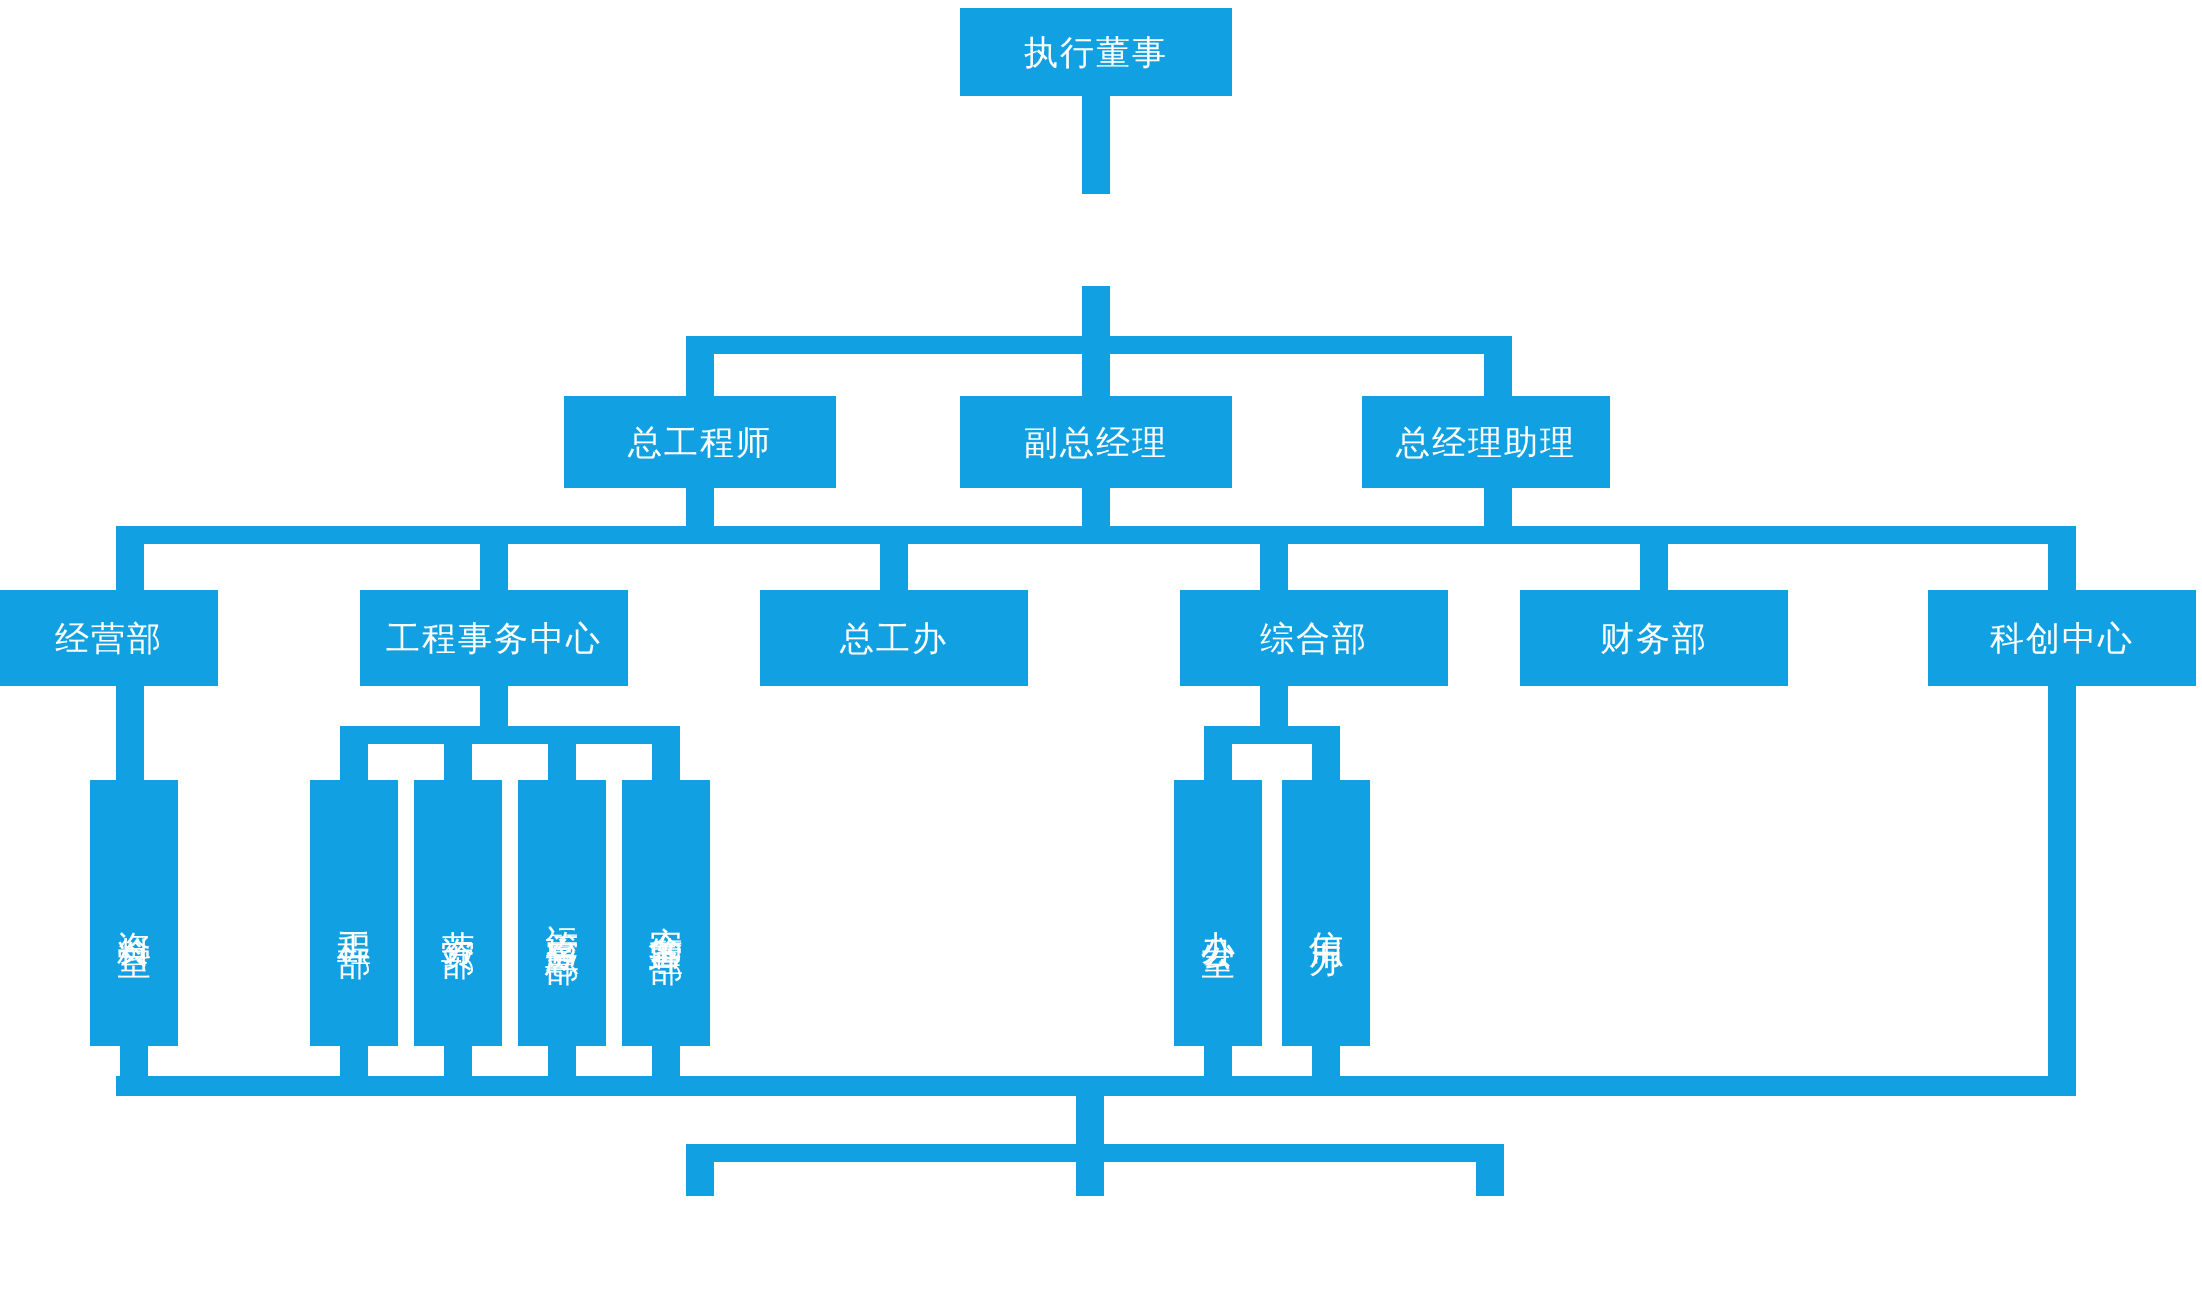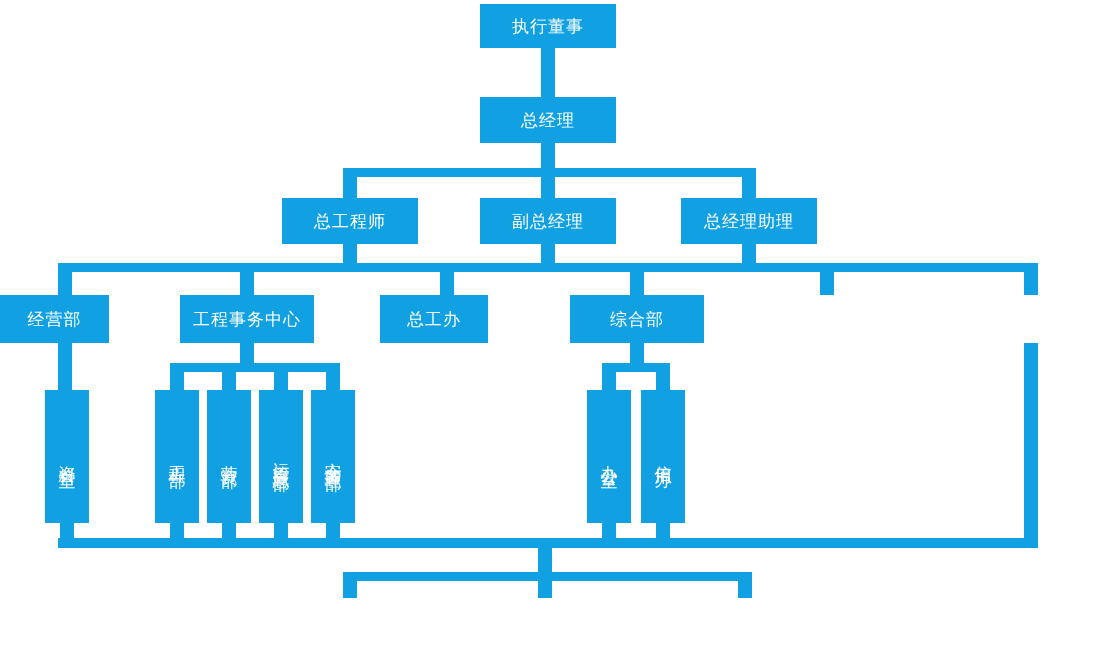--- a/index.html
+++ b/index.html
@@ -84,30 +84,31 @@
   <div class="cv" style="left:656px;top:523px;height:25px"></div>
 
   <div class="ch thick" style="left:58px;top:538px;width:980px"></div>
   <div class="cv" style="left:538px;top:548px;height:50px"></div>
   <div class="ch" style="left:343px;top:572px;width:409px"></div>
   <div class="cv" style="left:343px;top:572px;height:26px"></div>
   <div class="cv" style="left:738px;top:572px;height:26px"></div>
 
   <div class="node" style="left:480px;top:4px;width:136px;height:44px">执行董事</div>
 
-  <div class="node" style="left:480px;top:97px;width:136px;height:46px">总经理</div>
 
   <div class="node" style="left:282px;top:198px;width:136px;height:46px">总工程师</div>
   <div class="node" style="left:480px;top:198px;width:136px;height:46px">副总经理</div>
-  <div class="node" style="left:681px;top:198px;width:136px;height:46px">总经理助理</div>
+  <div class="node" style="left:681px;top:198px;width:124px;height:46px">总经理助理</div>
 
   <div class="node" style="left:0px;top:295px;width:109px;height:48px">经营部</div>
   <div class="node" style="left:180px;top:295px;width:134px;height:48px">工程事务中心</div>
-  <div class="node" style="left:380px;top:295px;width:108px;height:48px">总工办</div>
-  <div class="node" style="left:570px;top:295px;width:134px;height:48px">综合部</div>
+  <div class="node" style="left:380px;top:295px;width:134px;height:48px">总工办</div>
+  <div class="node" style="left:590px;top:295px;width:134px;height:48px">综合部</div>
+  <div class="node" style="left:760px;top:295px;width:134px;height:48px">财务部</div>
+  <div class="node" style="left:964px;top:295px;width:134px;height:48px">科创中心</div>
 
   <div class="node vert" style="left:45px;top:390px;width:44px;height:133px">资料室</div>
   <div class="node vert" style="left:155px;top:390px;width:44px;height:133px">工程部</div>
   <div class="node vert" style="left:207px;top:390px;width:44px;height:133px">劳资部</div>
   <div class="node vert" style="left:259px;top:390px;width:44px;height:133px">运管应急部</div>
   <div class="node vert" style="left:311px;top:390px;width:44px;height:133px">安全管理部</div>
   <div class="node vert" style="left:587px;top:390px;width:44px;height:133px">办公室</div>
   <div class="node vert" style="left:641px;top:390px;width:44px;height:133px">信用办</div>
 
 

